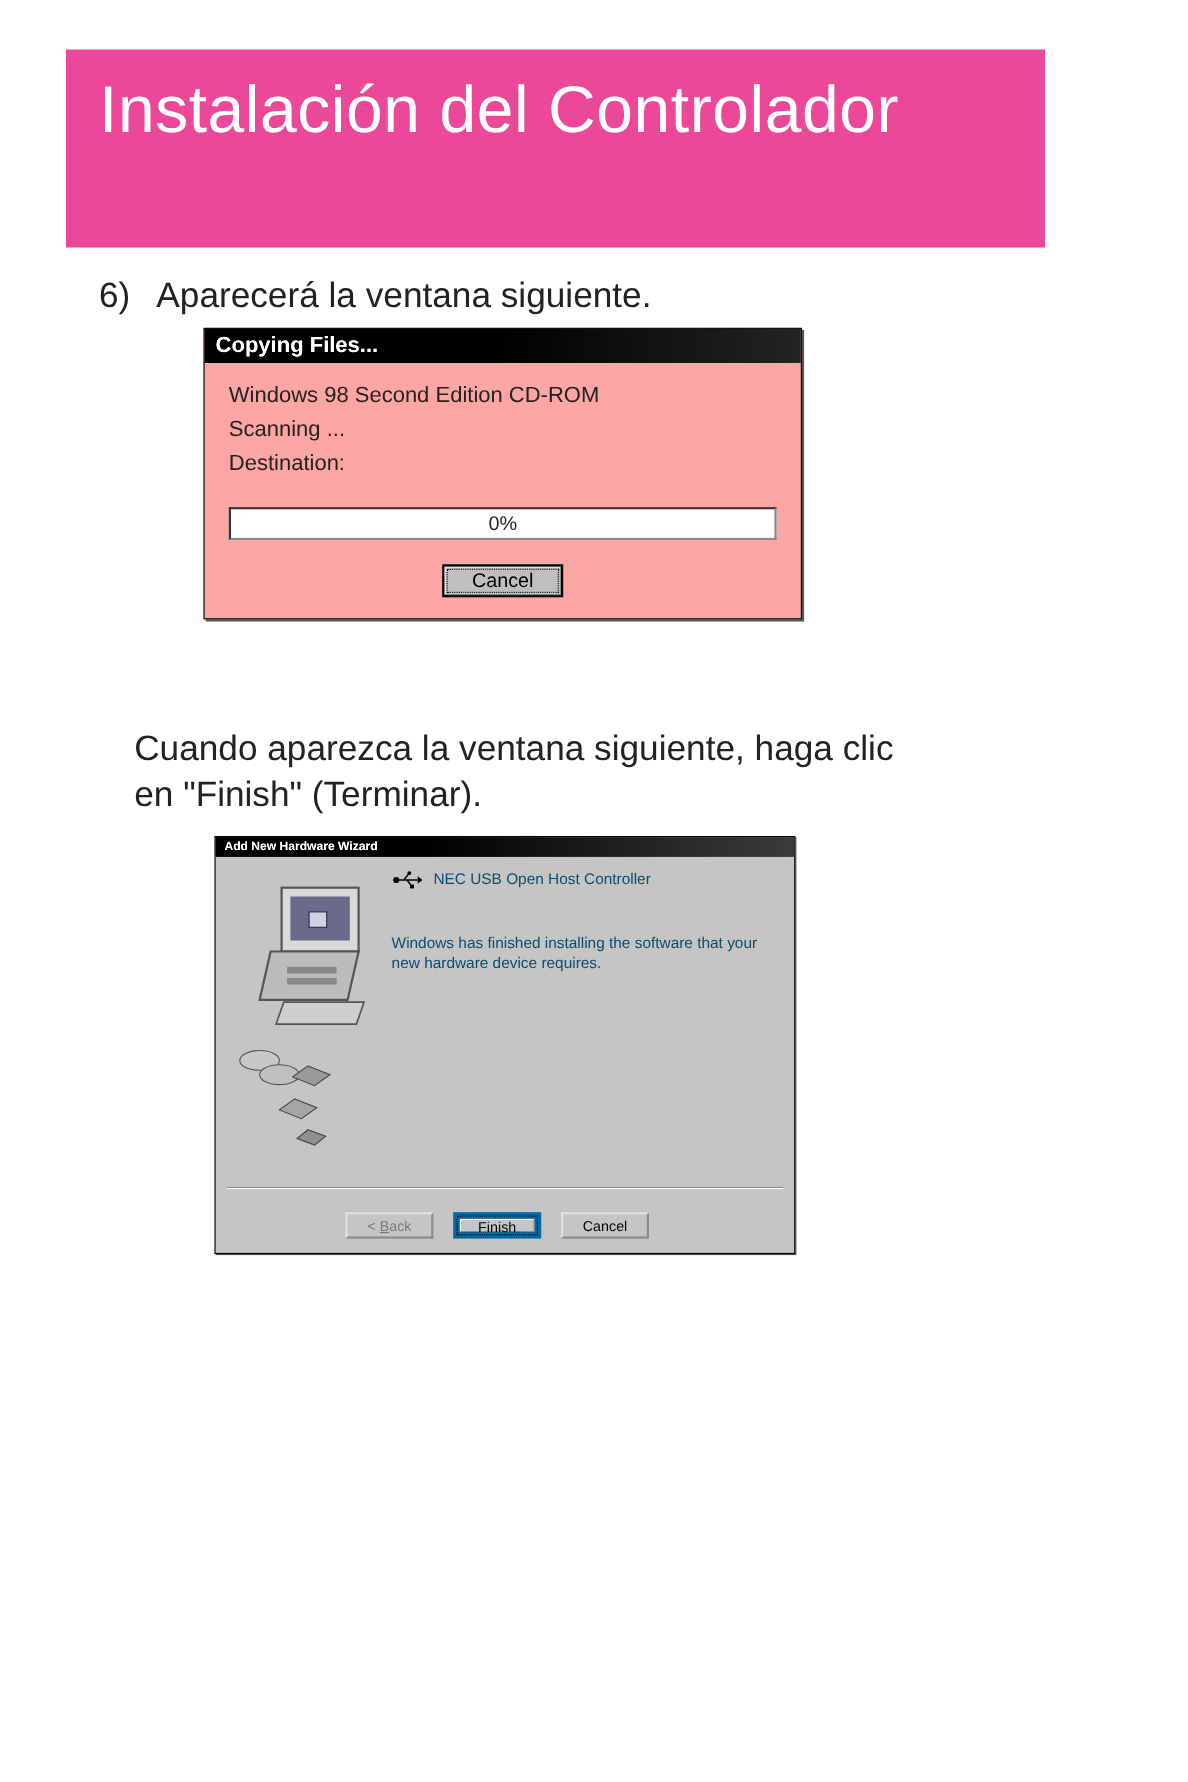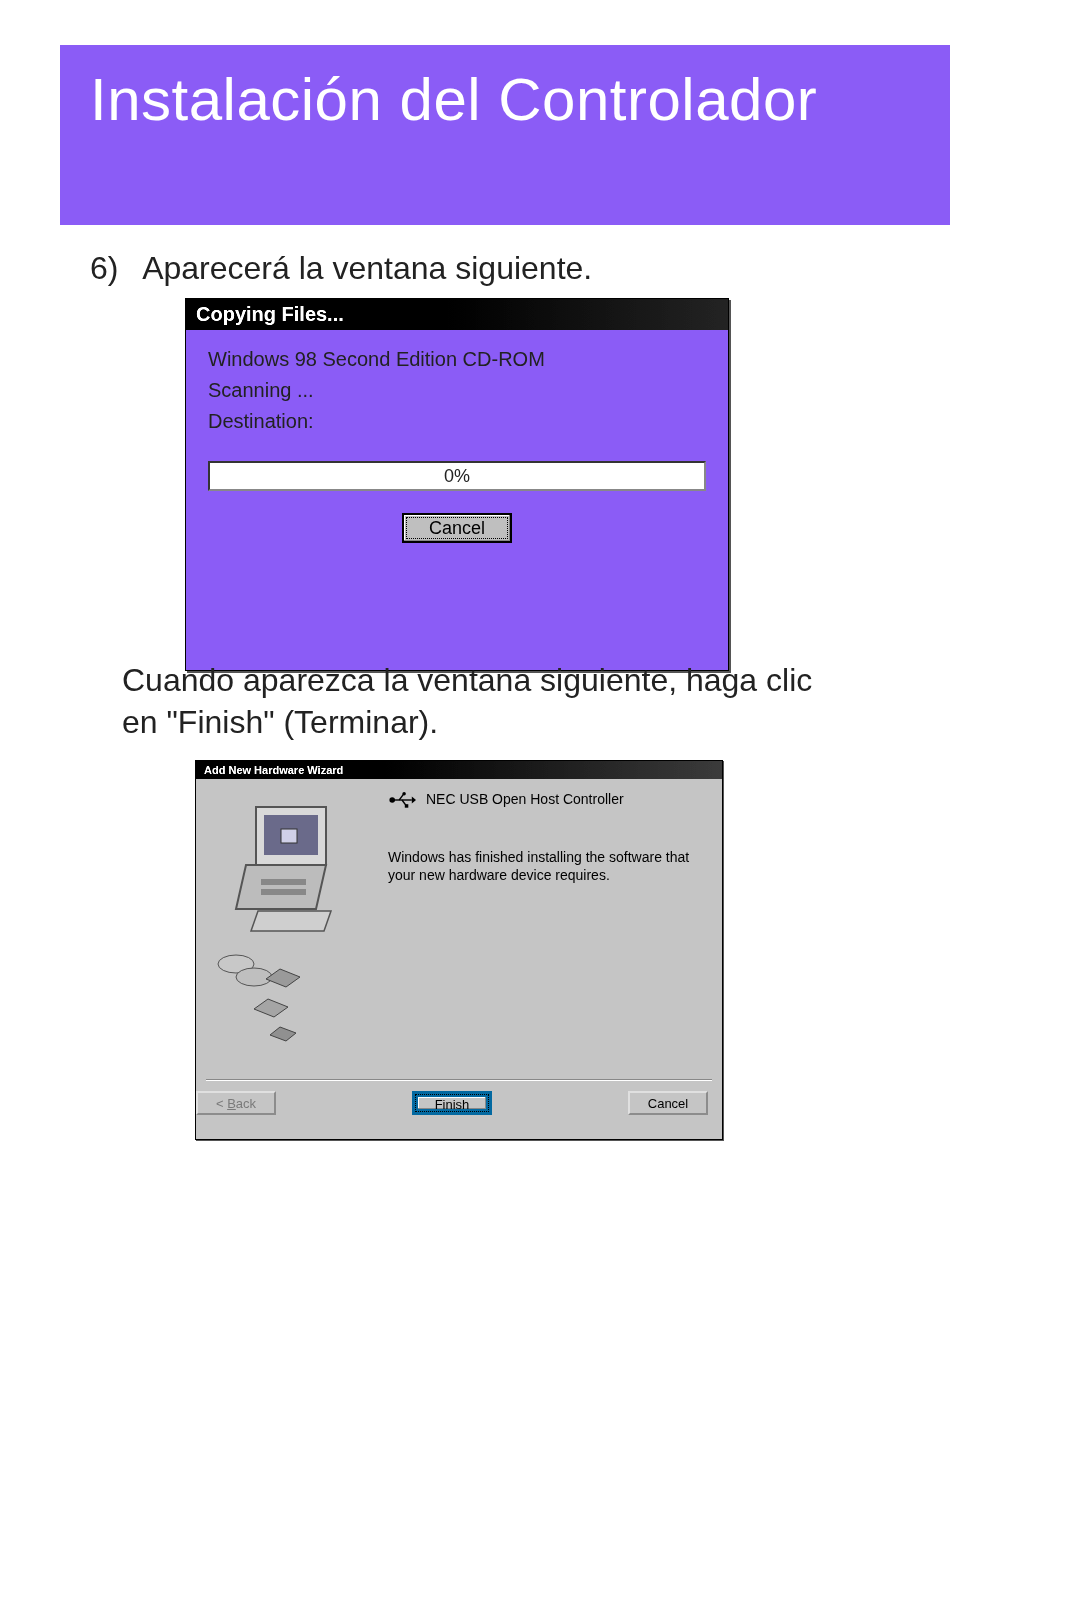--- a/index.html
+++ b/index.html
@@ -10,21 +10,21 @@
     font-family: Arial, Helvetica, sans-serif;
     color: #000;
     position: relative;
   }
   .header-block {
     position: absolute;
     left: 60px;
     top: 45px;
     width: 890px;
     height: 180px;
-    background: #8b5cf6;
+    background: #ec4899;
     color: #fff;
     padding: 20px 30px 0 30px;
     font-size: 60px;
     font-weight: 400;
     line-height: 1.15;
     letter-spacing: 0.5px;
   }
   .step-line {
     position: absolute;
     left: 90px;
@@ -32,22 +32,22 @@
     font-size: 32px;
     font-weight: 400;
     color: #222;
   }
   .step-num { display:inline-block; width: 45px; }
   .dialog1 {
     position: absolute;
     left: 185px;
     top: 298px;
     width: 544px;
-    height: 373px;
-    background: #8b5cf6;
+    height: 265px;
+    background: #fca5a5;
     border: 1px solid #000;
     box-shadow: 2px 2px 0 #555;
   }
   .titlebar1 {
     background: linear-gradient(to right, #0a0a2a, #3a3a6a);
     color: #fff;
     font-weight: bold;
     font-size: 20px;
     padding: 4px 10px;
     font-family: "MS Sans Serif", Tahoma, Arial, sans-serif;
@@ -122,35 +122,35 @@
   }
   .d2-left {
     width: 160px;
     padding: 10px;
   }
   .d2-left svg { width: 140px; height: 270px; }
   .d2-right {
     flex: 1;
     padding: 12px 12px 0 0;
     font-size: 14px;
-    color: #000000;
-    margin-left: 32px;
+    color: #0c4a6e;
   }
   .d2-devrow { display:flex; align-items:flex-start; gap:10px; margin-bottom: 40px;}
   .usb-icon { width:28px; height:18px; }
   .d2-msg { font-size: 14px; line-height:1.25; padding-right:6px;}
   .d2-sep {
     border: none;
     border-top: 1px solid #888;
     border-bottom: 1px solid #fff;
     margin: 0 10px;
   }
   .d2-btnrow {
-    display:flex; justify-content:space-between; gap:1px;
+    display:flex; justify-content:center; gap:18px;
     padding: 10px 14px 0 0;
+    margin-top: 11px;
   }
   .win-btn-sm {
     width: 80px;
     height: 24px;
     background: #c5c5c5;
     border: 2px outset #e0e0e0;
     font-size: 13px;
     font-family: "MS Sans Serif", Tahoma, Arial, sans-serif;
     cursor:pointer;
   }

